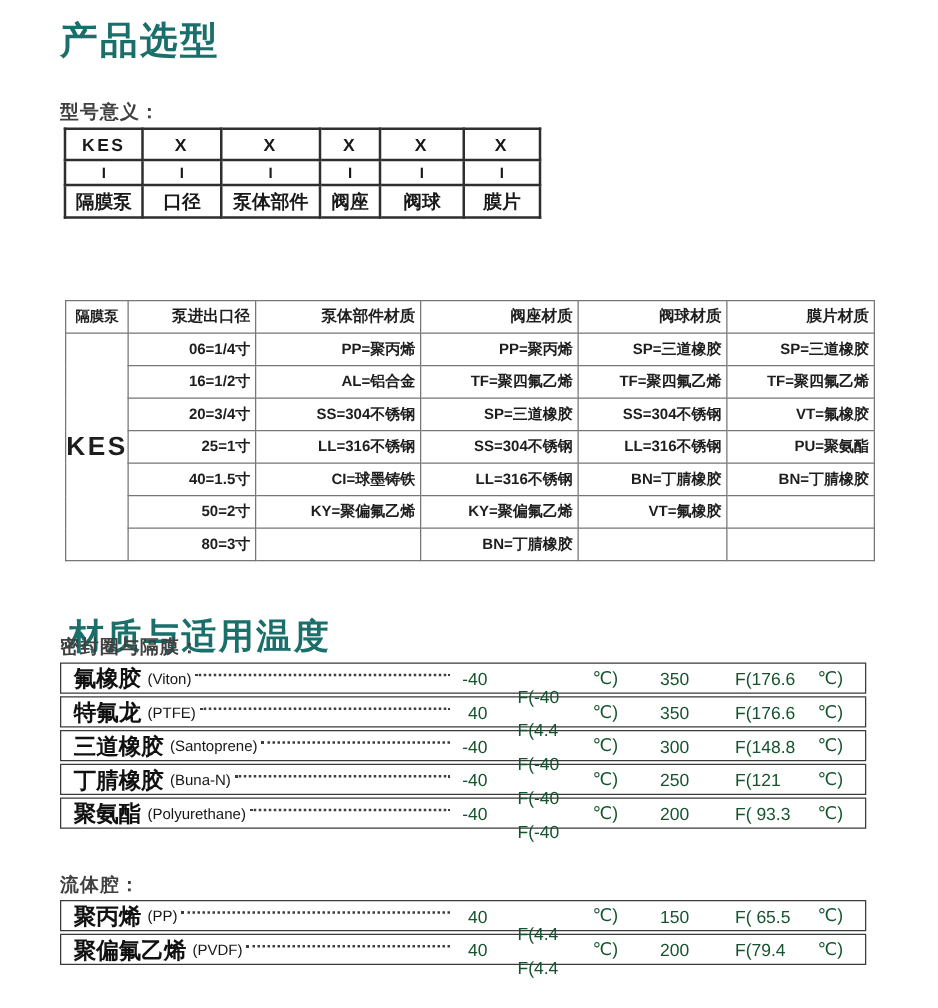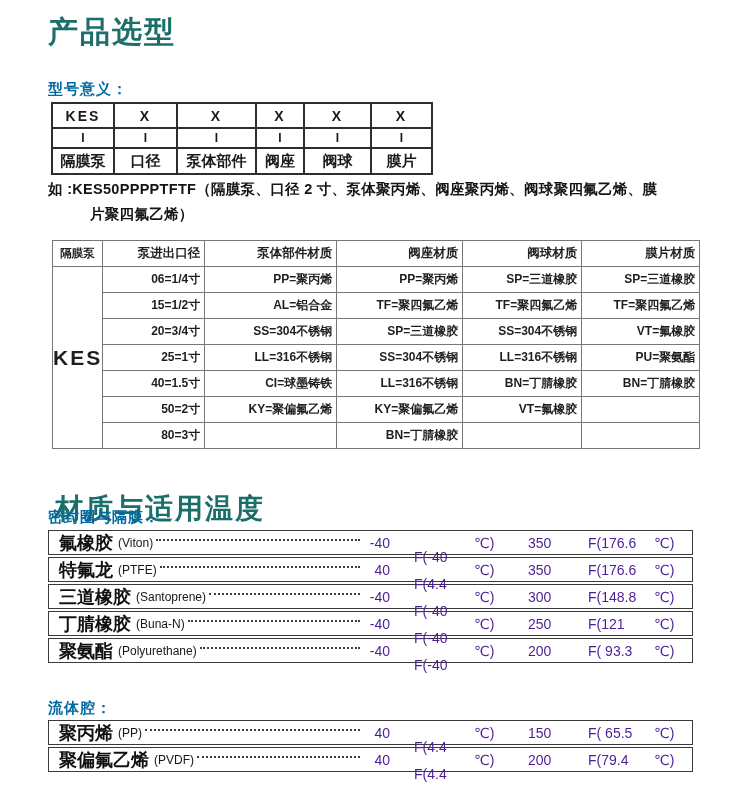--- a/index.html
+++ b/index.html
@@ -13,21 +13,21 @@
   }
   .page { position:relative; width:750px; height:786px; background:#fff; overflow:hidden; }
 
   .sec-title {
     position:absolute; left:48px; top:12px;
     font-size:30px; font-weight:bold; color:var(--accent,#1b6f6a);
     letter-spacing:2px;
   }
   .sec-title.second { left:55px; top:462px; font-size:28px;margin-top:28px; }
 
-  .sub-label { position:absolute; font-size:15px; font-weight:bold; color:#0369a1; letter-spacing:1px; }
+  .sub-label { position:absolute; font-size:15px; font-weight:bold; color:#404040; letter-spacing:1px; }
   #model-label { left:48px; top:80px; }
   #seals-label { left:48px; top:508px; }
   #fluid-label { left:48px; top:699px; }
 
   
   table.t1 {
     position:absolute; left:51px; top:102px;
     border-collapse:collapse; table-layout:fixed;
   }
   table.t1 td {
@@ -66,21 +66,21 @@
   #seal-table { top:530px; }
   #fluid-table { top:720px; }
   .trow {
     display:flex; align-items:center;
     height:25px; border:1.5px solid #3a3a3a; background:#fff;
     padding:0 12px 0 10px; margin-bottom:2px;
   }
   .trow .tname { font-weight:bold; font-size:18px; color:#111; white-space:nowrap; }
   .trow .ten   { font-size:12px; margin-left:5px; color:#161616; white-space:nowrap; }
   .trow .dots  { flex:1 1 auto; border-bottom:2px dotted #3c3c3c; margin:0 0 5px 3px; min-width:20px; }
-  .trow .v     { font-size:14px; color:#4c1d95; white-space:pre; }
+  .trow .v     { font-size:14px; color:#14532d; white-space:pre; }
   .trow .v-low  { width:30px; text-align:right; }
   .trow .v-lowf { width:52px; margin-left:24px;margin-top:28px; }
   .trow .v-lowu { width:30px; margin-left:8px; }
   .trow .v-high { width:36px; margin-left:24px; }
   .trow .v-highf{ width:64px; margin-left:24px; }
   .trow .v-highu{ width:26px; margin-left:2px; }
 </style>
 </head>
 <body>
 
@@ -120,24 +120,20 @@
       <td>隔膜泵</td>
       <td>口径</td>
       <td>泵体部件</td>
       <td>阀座</td>
       <td>阀球</td>
       <td>膜片</td>
     </tr>
   </tbody>
     </table>
 
-  <div class="example">
-    <div class="line1">如 :KES50PPPPTFTF（隔膜泵、口径 2 寸、泵体聚丙烯、阀座聚丙烯、阀球聚四氟乙烯、膜</div>
-    <div class="line2">片聚四氟乙烯）</div>
-  </div>
 
   <table class="t2">
     <colgroup>
       <col style="width:46px">
         <col style="width:102px">
         <col style="width:132px">
       <col style="width:126px">
         <col style="width:119px">
         <col style="width:118px">
     </colgroup>
@@ -152,21 +148,21 @@
     </tr>
     <tr>
       <td class="kes" rowspan="7">KES</td>
       <td>06=1/4寸</td>
       <td>PP=聚丙烯</td>
       <td>PP=聚丙烯</td>
       <td>SP=三道橡胶</td>
       <td>SP=三道橡胶</td>
     </tr>
     <tr>
-      <td>15=1/2寸</td>
+      <td>16=1/2寸</td>
       <td>AL=铝合金</td>
       <td>TF=聚四氟乙烯</td>
       <td>TF=聚四氟乙烯</td>
       <td>TF=聚四氟乙烯</td>
     </tr>
     <tr>
       <td>20=3/4寸</td>
       <td>SS=304不锈钢</td>
       <td>SP=三道橡胶</td>
       <td>SS=304不锈钢</td>

